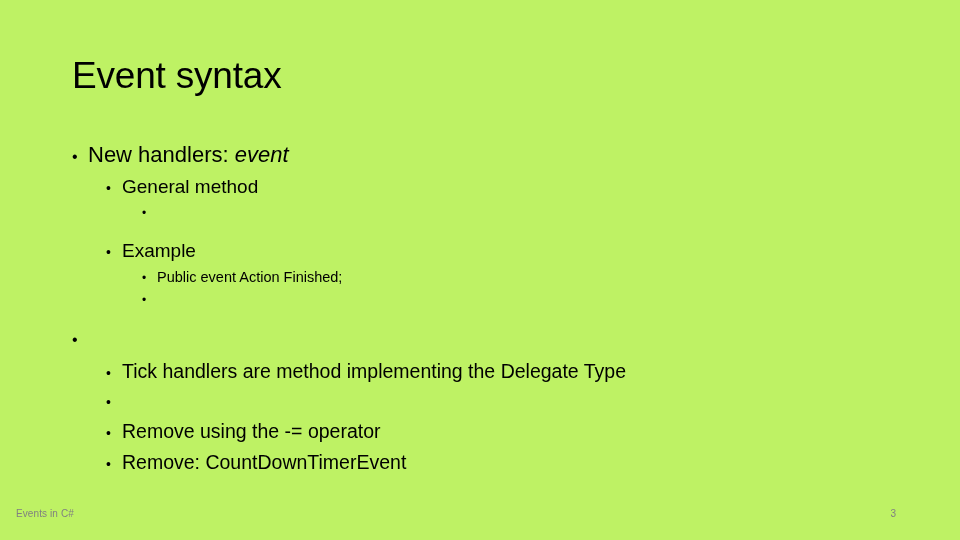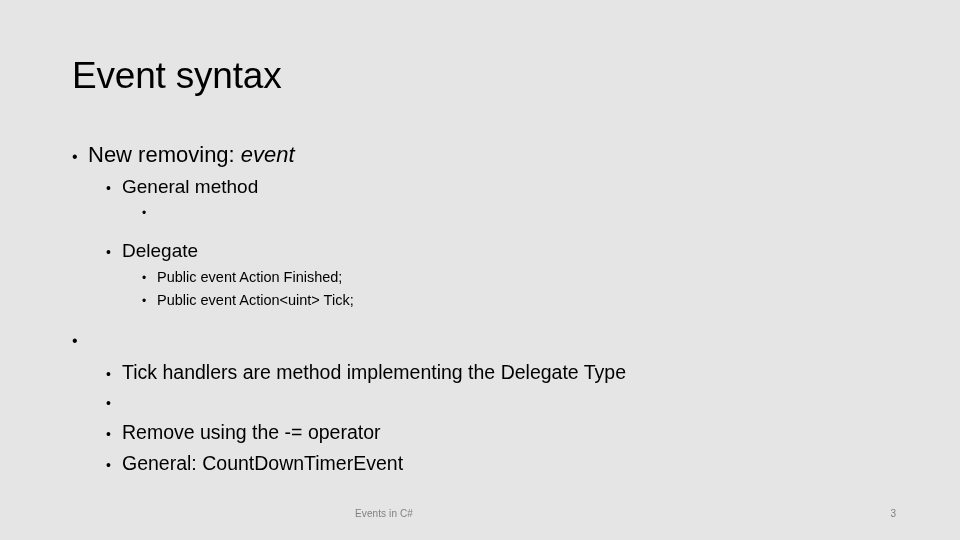--- a/index.html
+++ b/index.html
@@ -14,21 +14,21 @@
     overflow: hidden;
     font-family: "Liberation Sans", sans-serif;
     color: #000000;
     -webkit-font-smoothing: antialiased;
   }
 
   .slide {
     position: relative;
     width: 960px;
     height: 540px;
-    background: #e5e5e5;
+    background: #bef264;
   }
 
   
   .slide-title {
     position: absolute;
     left: 72px;
     top: 54px;
     width: 820px;
     font-size: 37px;
     font-weight: 400;
@@ -113,24 +113,23 @@
   
   .footer {
     position: absolute;
     left: 0;
     top: 506px;
     width: 960px;
     height: 22px;
   }
   .footer-center {
     position: absolute;
-    left: 0;
+    left: 16px;
     top: 0;
     width: 768px;
-    text-align: center;
     font-size: 10px;
     line-height: 16px;
     color: #808080;
     letter-spacing: 0.1px;
   }
   .footer-page {
     position: absolute;
     right: 64px;
     top: 0;
     font-size: 10px;
@@ -144,45 +143,44 @@
 <div class="slide">
 
   <div class="slide-title">Event syntax</div>
 
   <div class="body-content">
 
     <div class="sec1">
 
       <div class="bullet-row lvl1">
         <span class="bullet-mark">•</span>
-        <span class="bullet-text"><span>New removing: </span><span class="italic">event</span></span>
+        <span class="bullet-text"><span>New handlers: </span><span class="italic">event</span></span>
       </div>
 
       <div class="bullet-row lvl2">
         <span class="bullet-mark">•</span>
         <span class="bullet-text">General method</span>
       </div>
 
       <div class="bullet-row lvl3">
         <span class="bullet-mark">•</span>
       </div>
 
       <div class="bullet-row lvl2 gap-before">
         <span class="bullet-mark">•</span>
-        <span class="bullet-text">Delegate</span>
+        <span class="bullet-text">Example</span>
       </div>
 
       <div class="bullet-row lvl3">
         <span class="bullet-mark">•</span>
         <span class="bullet-text">Public event Action Finished;</span>
       </div>
 
       <div class="bullet-row lvl3">
         <span class="bullet-mark">•</span>
-        <span class="bullet-text">Public event Action&lt;uint&gt; Tick;</span>
       </div>
 
     </div>
 
     <div class="sec2">
 
       <div class="bullet-row lvl1 gap-before">
         <span class="bullet-mark">•</span>
       </div>
 
@@ -195,21 +193,21 @@
         <span class="bullet-mark">•</span>
       </div>
 
       <div class="bullet-row lvl2">
         <span class="bullet-mark">•</span>
         <span class="bullet-text">Remove using the -= operator</span>
       </div>
 
       <div class="bullet-row lvl2">
         <span class="bullet-mark">•</span>
-        <span class="bullet-text">General: CountDownTimerEvent</span>
+        <span class="bullet-text">Remove: CountDownTimerEvent</span>
       </div>
 
     </div>
 
   </div>
 
   <div class="footer">
     <div class="footer-center">Events in C#</div>
     <div class="footer-page">3</div>
   </div>

